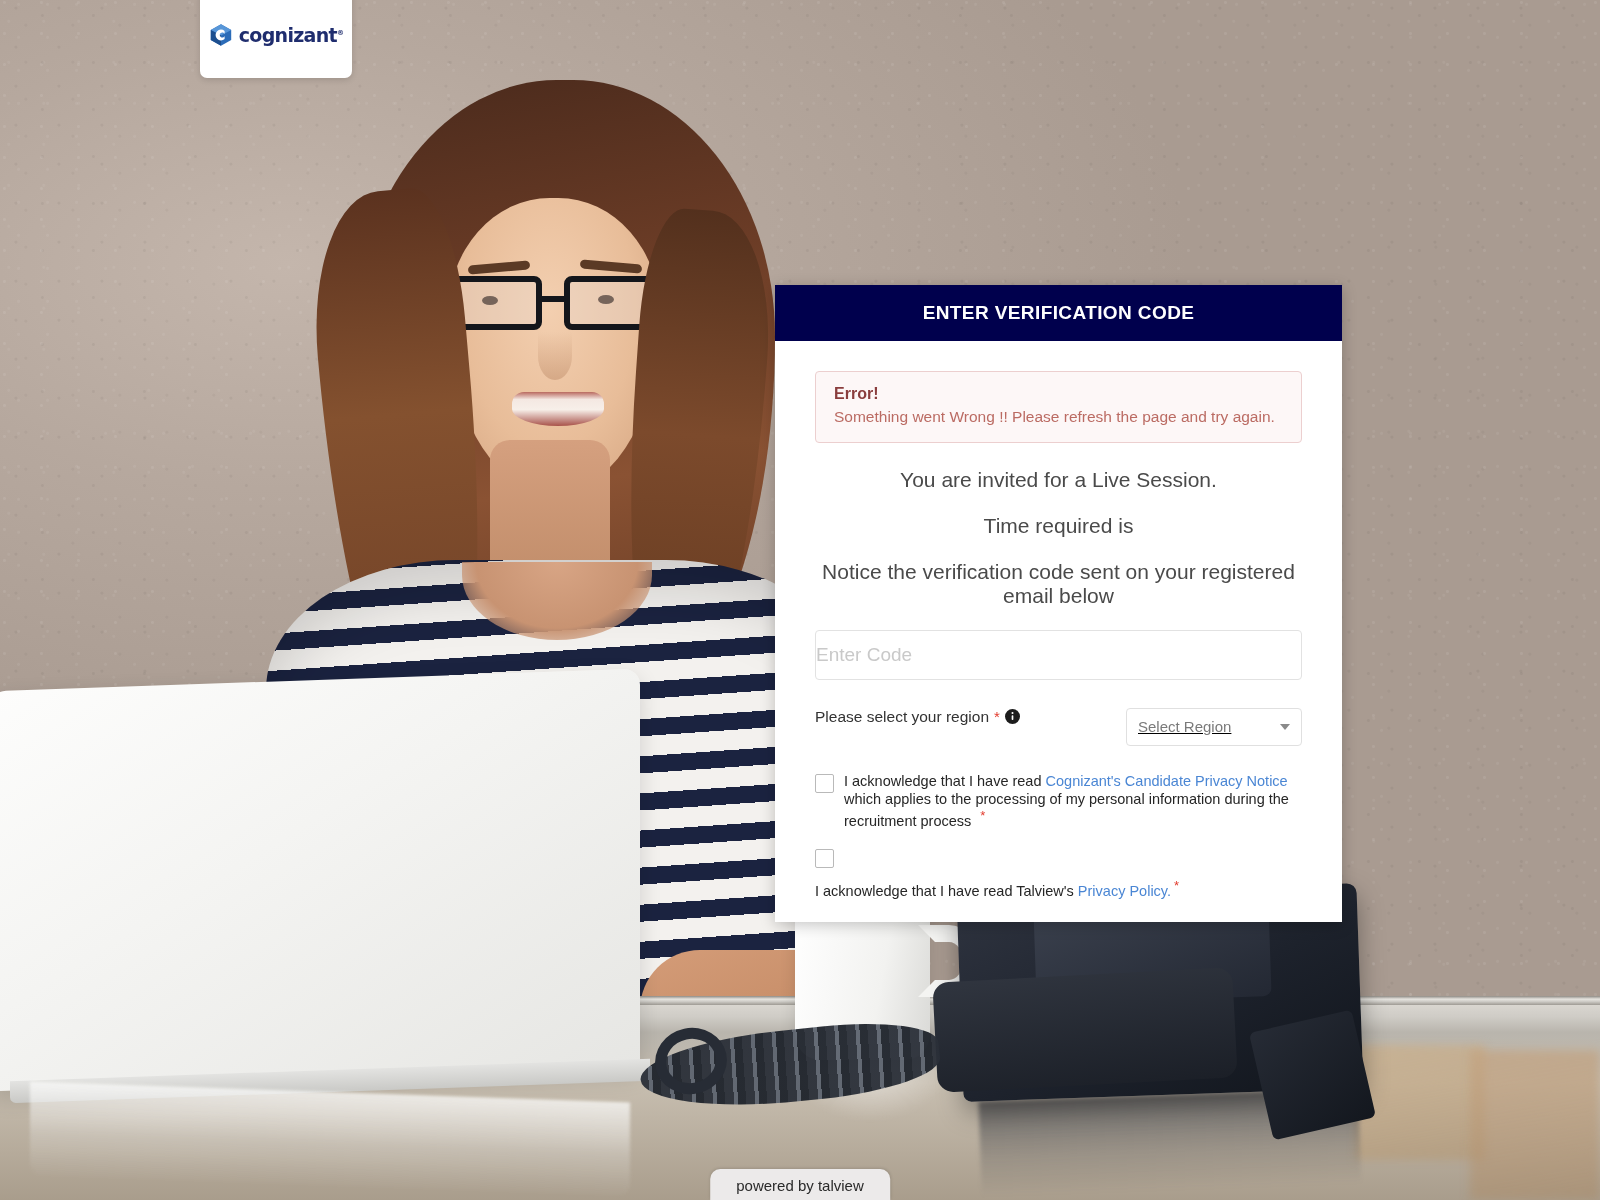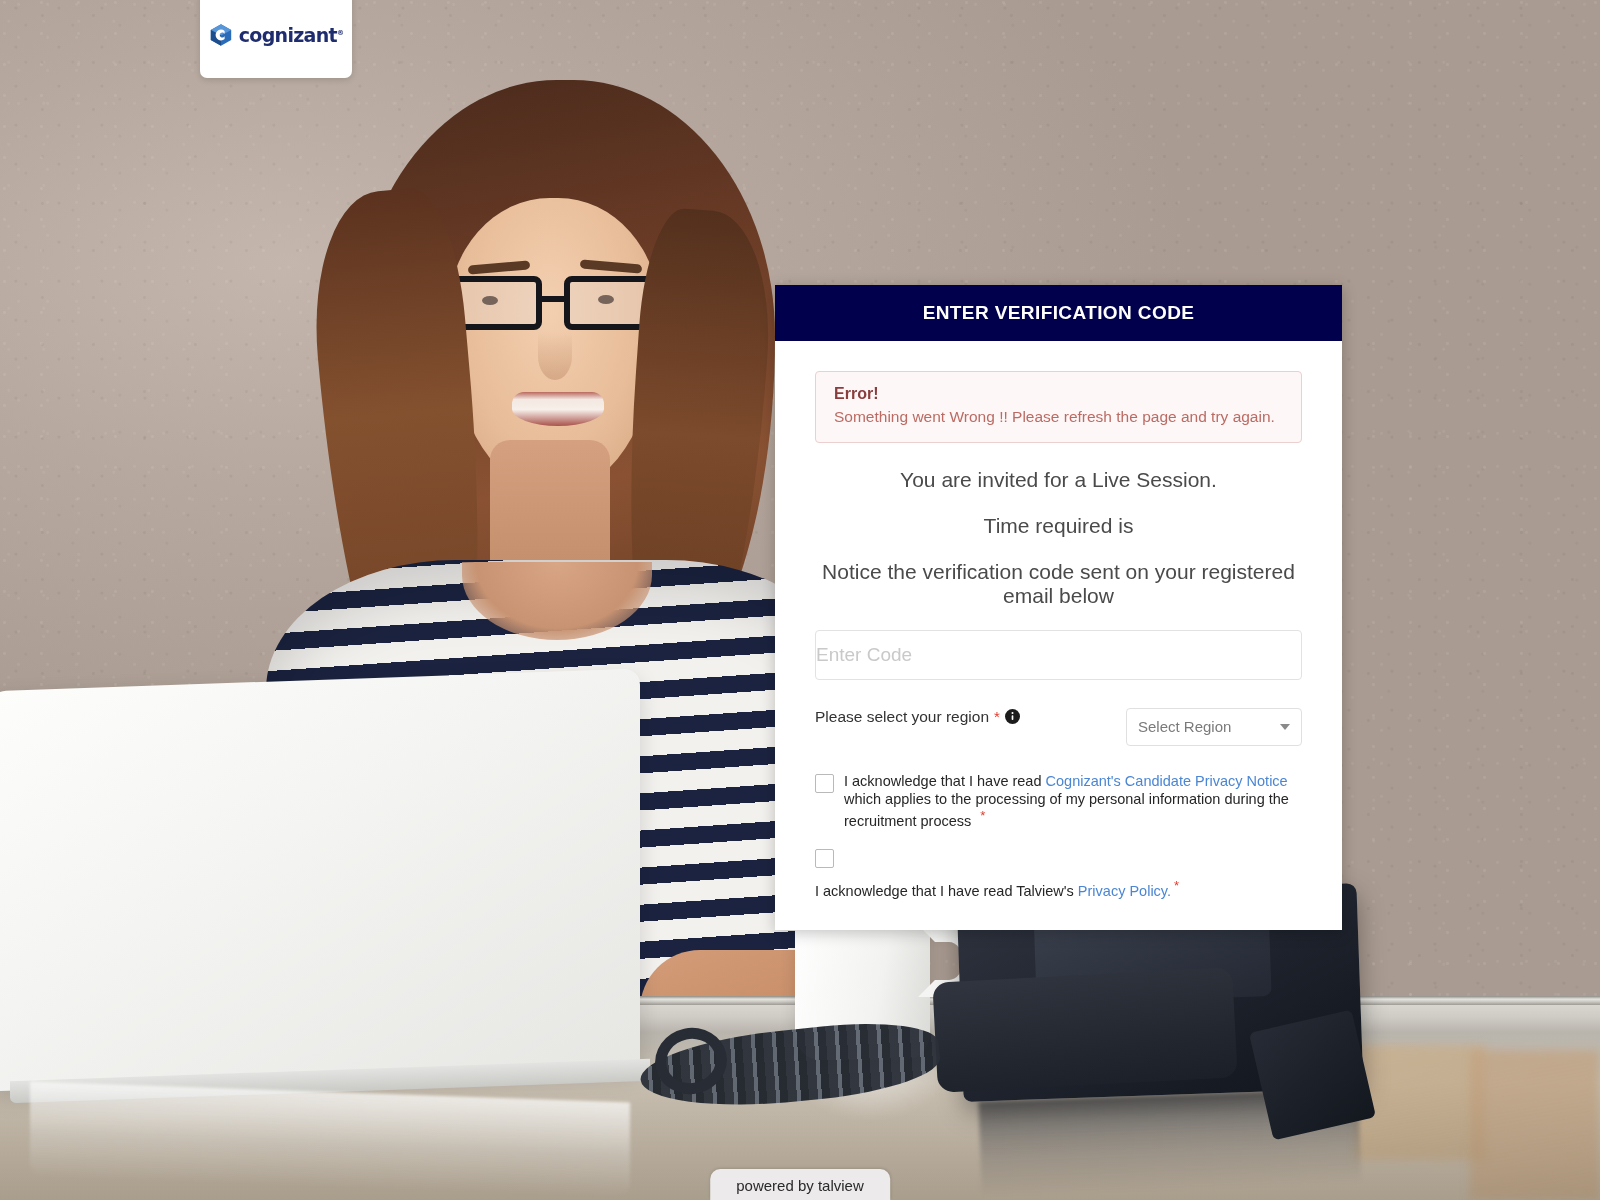--- a/index.html
+++ b/index.html
@@ -264,21 +264,21 @@
   }
   #card-header {
     background: #00004d;
     color: #ffffff;
     text-align: center;
     padding: 17px 8px;
     font-size: 19px;
     font-weight: bold;
     letter-spacing: .4px;
   }
-  #card-body { padding: 30px 40px 30px; }
+  #card-body { padding: 30px 40px 22px; }
 
   
   #error-alert {
     background: #fdf7f7;
     border: 1px solid #eccfcf;
     border-radius: 4px;
     padding: 13px 18px 15px;
     margin-bottom: 25px;
   }
   #error-title {
@@ -338,20 +338,21 @@
   #region-select-wrap {
     margin-left: auto;
     width: 176px;
     height: 38px;
     border: 1px solid #e0e0e0;
     border-radius: 4px;
     display: flex;
     align-items: center;
     padding: 0 11px;
     background: #fff;
+    text-decoration: underline;
   }
   #region-select-value {
     font-size: 15px;
     color: #7a7a7a;
     flex: 1;
   }
   #region-caret {
     width: 0; height: 0;
     border-left: 5px solid transparent;
     border-right: 5px solid transparent;

